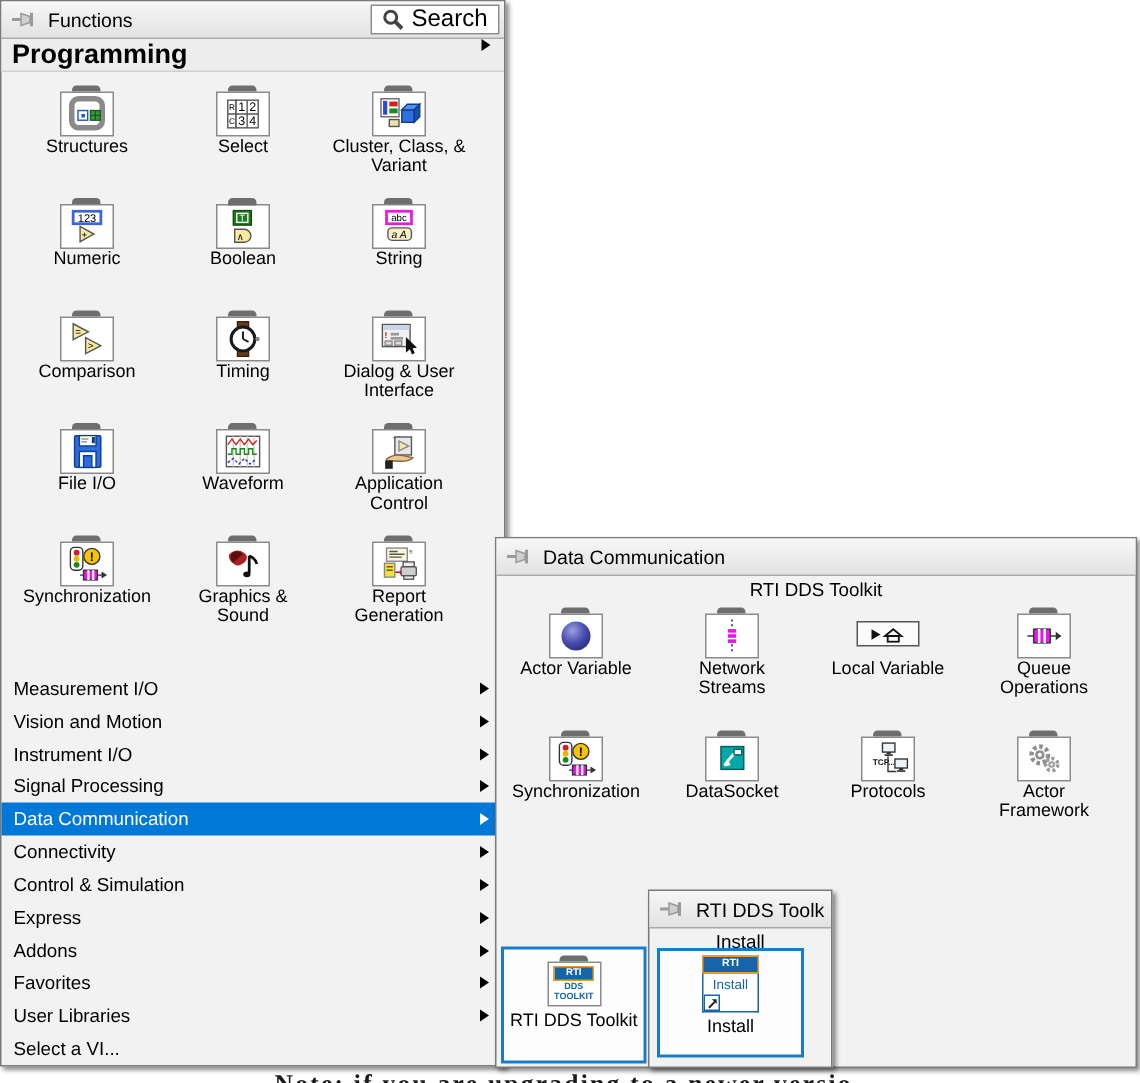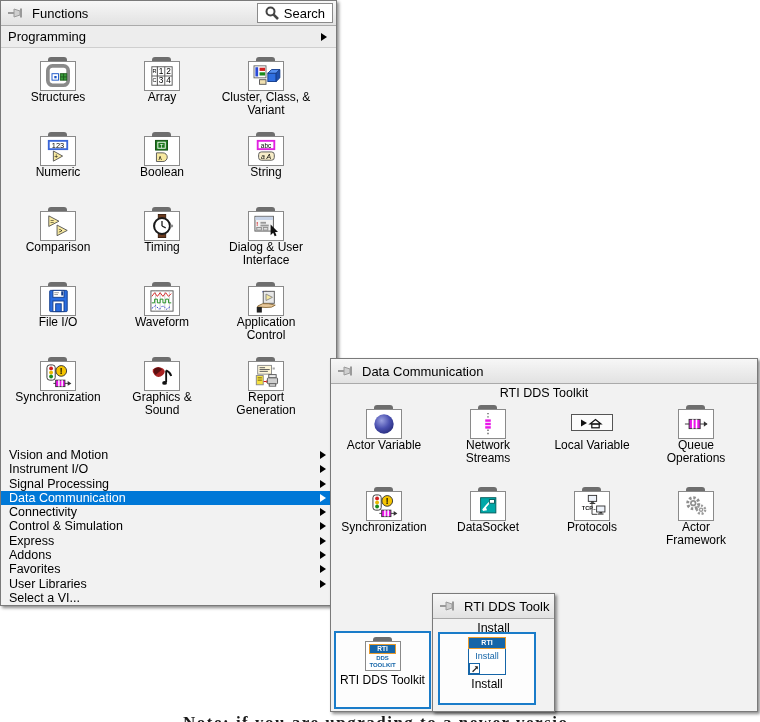--- a/index.html
+++ b/index.html
@@ -4,36 +4,36 @@
 <style>
   html,body{margin:0;padding:0;}
   body{
     width:760px;height:722px;position:relative;overflow:hidden;
     background:#fff;font-family:"Liberation Sans",sans-serif;color:#000;
   }
   .palette{
     position:absolute;background:#f2f2f2;border:1px solid #7a7a7a;
     box-shadow:2px 2px 3px rgba(0,0,0,.45);box-sizing:border-box;
   }
-  #functions-palette{left:0;top:0;width:337px;height:606px;}
+  #functions-palette{left:0;top:0;width:337px;height:711px;}
   #dc-palette{left:330px;top:358px;width:428px;height:354px;}
   #rti-palette{left:432px;top:593px;width:123px;height:119px;}
 
   .pal-header{
     height:24px;display:flex;align-items:center;gap:8px;padding:0 3px 0 7px;
     background:linear-gradient(#f7f7f7,#e2e2e2);border-bottom:1px solid #aaa;
   }
   .pal-title{font-size:13px;white-space:nowrap;overflow:hidden;}
   .search-btn{
     margin-left:auto;display:flex;align-items:center;gap:5px;background:#fff;
-    border:1px solid #8a8a8a;height:20px;padding:0 7px;font-size:13px;cursor:pointer;
+    border:1px solid #8a8a8a;height:20px;padding:0 7px;font-size:16px;cursor:pointer;
   }
   .prog-row{
-    height:21px;display:flex;align-items:center;padding:0 9px 0 7px;font-size:13px;
-    background:#ededed;border-bottom:1px solid #cfcfcf;
+    height:21px;display:flex;align-items:flex-start;padding:0 9px 0 7px;font-size:18px;
+    background:#ededed;border-bottom:1px solid #cfcfcf;font-weight:bold;
   }
   .arrow{width:0;height:0;border-left:6px solid currentColor;
     border-top:4px solid transparent;border-bottom:4px solid transparent;margin-left:auto;}
 
   .fn-grid{
     display:grid;grid-template-columns:repeat(3,104px);grid-auto-rows:75px;
     padding:9px 0 0 5px;height:400px;box-sizing:border-box;
   }
   .dc-grid{
     display:grid;grid-template-columns:repeat(4,104px);grid-template-rows:82px 78px 70px;
@@ -149,21 +149,21 @@
                 <line x1="19" y1="3" x2="19" y2="23" stroke="#555"></line>
                 <line x1="11" y1="13" x2="27" y2="13" stroke="#555"></line>
                 <text x="15" y="11" font-size="9" text-anchor="middle" fill="#000">1</text>
                 <text x="23" y="11" font-size="9" text-anchor="middle" fill="#000">2</text>
                 <text x="15" y="21" font-size="9" text-anchor="middle" fill="#000">3</text>
                 <text x="23" y="21" font-size="9" text-anchor="middle" fill="#000">4</text>
               </svg>
       </div>
           </div>
         </div>
-      <div class="cell-label">Array</div>
+      <div class="cell-label">Select</div>
     </div>
 
     <div class="cell">
       <div class="icon-slot">
           <div class="folder">
             <div class="tab"></div>
             <div class="fbox">
         <svg width="30" height="24" viewBox="0 0 32 26">
                 <rect x="3" y="2" width="13" height="13" fill="#fff" stroke="#666"></rect>
                 <rect x="4.5" y="3.5" width="3" height="10" fill="#2a4ad8"></rect>
@@ -420,20 +420,24 @@
       </div>
           </div>
         </div>
       <div class="cell-label">Report
 Generation</div>
     </div>
   </div>
 
   <div class="cat-list">
     <div class="cat-row">
+        <span>Measurement I/O</span>
+        <span class="arrow"></span>
+      </div>
+    <div class="cat-row">
         <span>Vision and Motion</span>
         <span class="arrow"></span>
       </div>
     <div class="cat-row">
         <span>Instrument I/O</span>
         <span class="arrow"></span>
       </div>
     <div class="cat-row">
         <span>Signal Processing</span>
         <span class="arrow"></span>

